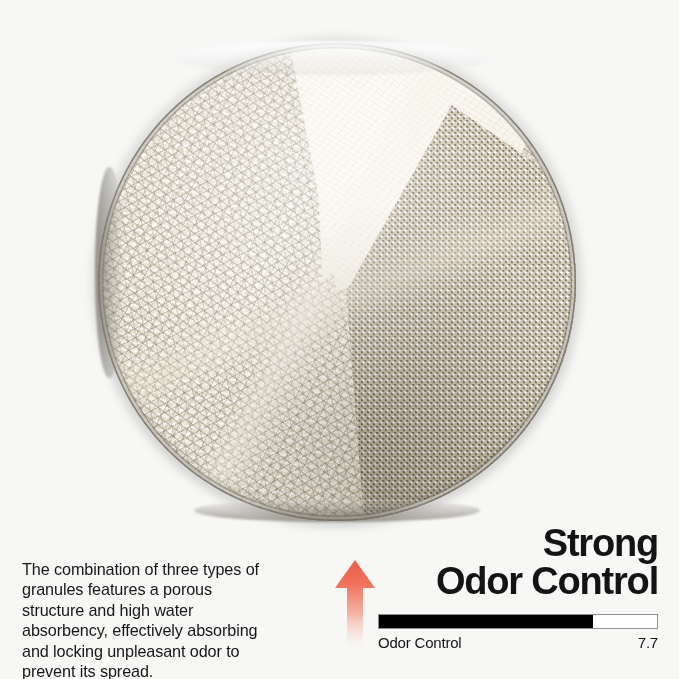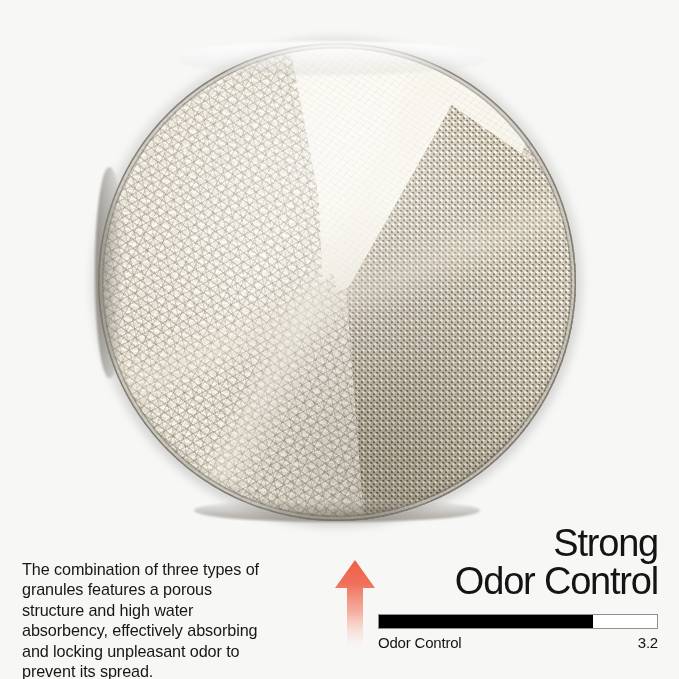--- a/index.html
+++ b/index.html
@@ -171,21 +171,21 @@
     position:absolute;
     left:378px; top:524px;
     width:280px;
   }
   .headline {
     text-align:right;
     color:#141414;
     font-size:38px;
     line-height:38px;
     letter-spacing:-1.2px;
-    font-weight:400;
+    font-weight:700;
   }
   .headline .line-2 { display:block; }
 
   .bar-track {
     position:relative;
     margin-top:14px;
     height:15px;
     background:#ffffff;
     border:1px solid #8f8f8f;
   }
@@ -252,15 +252,15 @@
     <span>Strong</span>
     <span class="line-2">Odor Control</span>
   </div>
 
   <div class="bar-track">
     <div class="bar-fill" id="bar-fill" style="width: 77%; background: rgb(0, 0, 0);"></div>
   </div>
 
   <div class="bar-legend">
     <span>Odor Control</span>
-    <span>3.2</span>
+    <span>7.7</span>
   </div>
 </div>
 
 </body></html>

